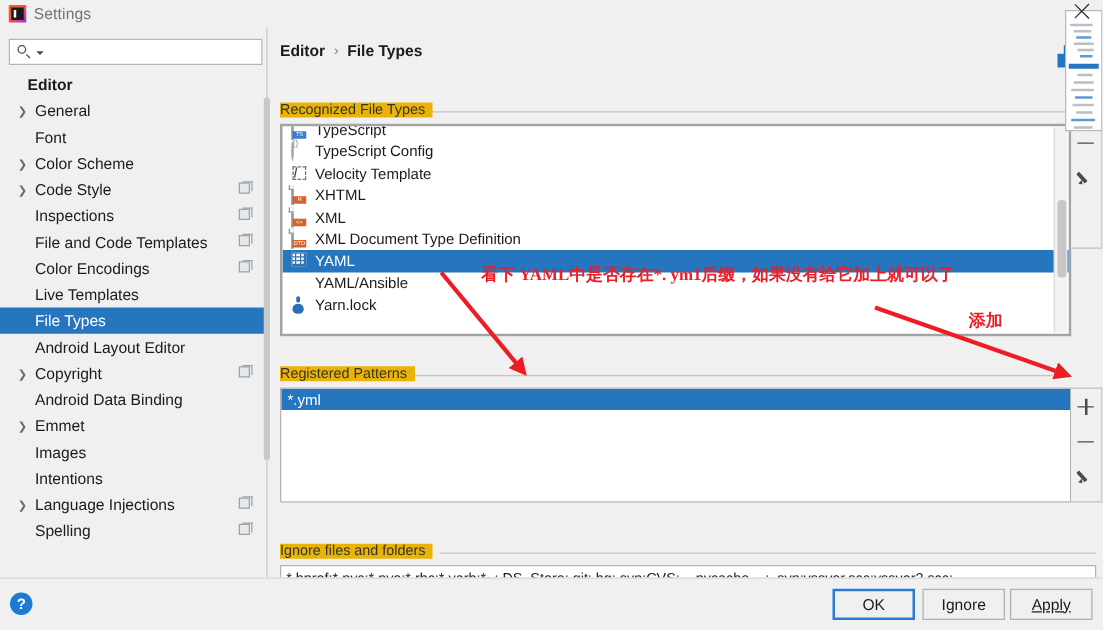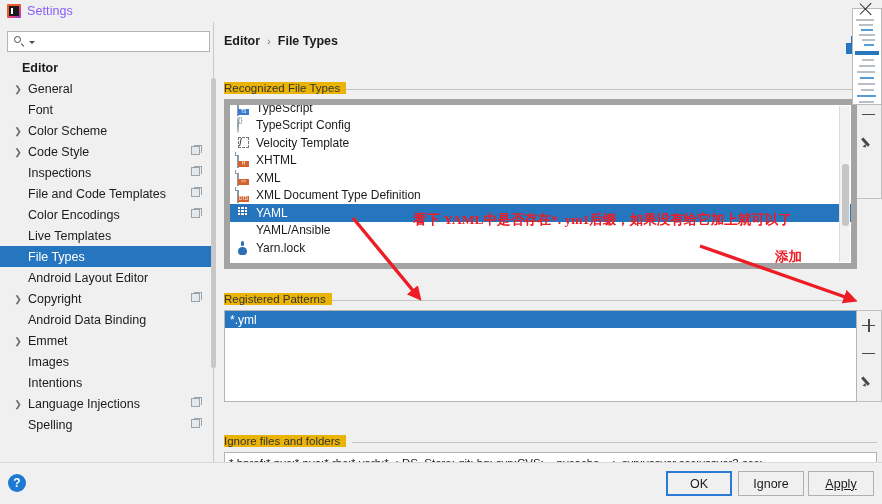--- a/index.html
+++ b/index.html
@@ -40,21 +40,21 @@
     background: #1a1a1a;
   }
   .title-icon::before {
     content: "";
     position: absolute; left: 4px; top: 4px;
     width: 2px; height: 6px;
     background: #fff;
     z-index: 2;
   }
   .title-text {
-    font-size: 12.5px; color: #8b5cf6;
+    font-size: 12.5px; color: #737373;
     letter-spacing: 0.1px;
   }
 
   
   .left-panel {
     position: absolute; left: 0; top: 22px;
     width: 218px; height: 440px;
     background: #f0f0f0;
   }
   .search-box {
@@ -187,21 +187,21 @@
   .group-line {
     position: absolute; top: 7px; height: 1px;
     background: #c4c4c4;
   }
 
   
   .rft-list {
     position: absolute; left: 5px; top: 77px;
     width: 633px; height: 170px;
     background: #ffffff;
-    border: 6px solid #a3a3a3;
+    border: 2px solid #a3a3a3;
     overflow: hidden;
   }
   .ft-row {
     height: 17.5px;
     display: flex; align-items: center;
     padding-left: 6px;
     font-size: 12px;
     color: #1b1b1b;
     white-space: nowrap;
   }
@@ -443,21 +443,21 @@
 
   
   .anno {
     position: absolute;
     color: #ee1c25;
     font-family: "Liberation Serif", serif;
     font-weight: bold;
     white-space: nowrap;
     pointer-events: none;
   }
-  .anno-main { left: 385px; top: 211px; font-size: 13.5px; margin-left: 28px; }
+  .anno-main { left: 385px; top: 211px; font-size: 13.5px; }
   .anno-add  { left: 775px; top: 248px; font-size: 13.5px; }
   .anno-svg {
     position: absolute; left: 0; top: 0;
     width: 882px; height: 504px;
     pointer-events: none;
   }
 
   
   .thumb-overlay {
     position: absolute; right: 0px; top: 8px;

